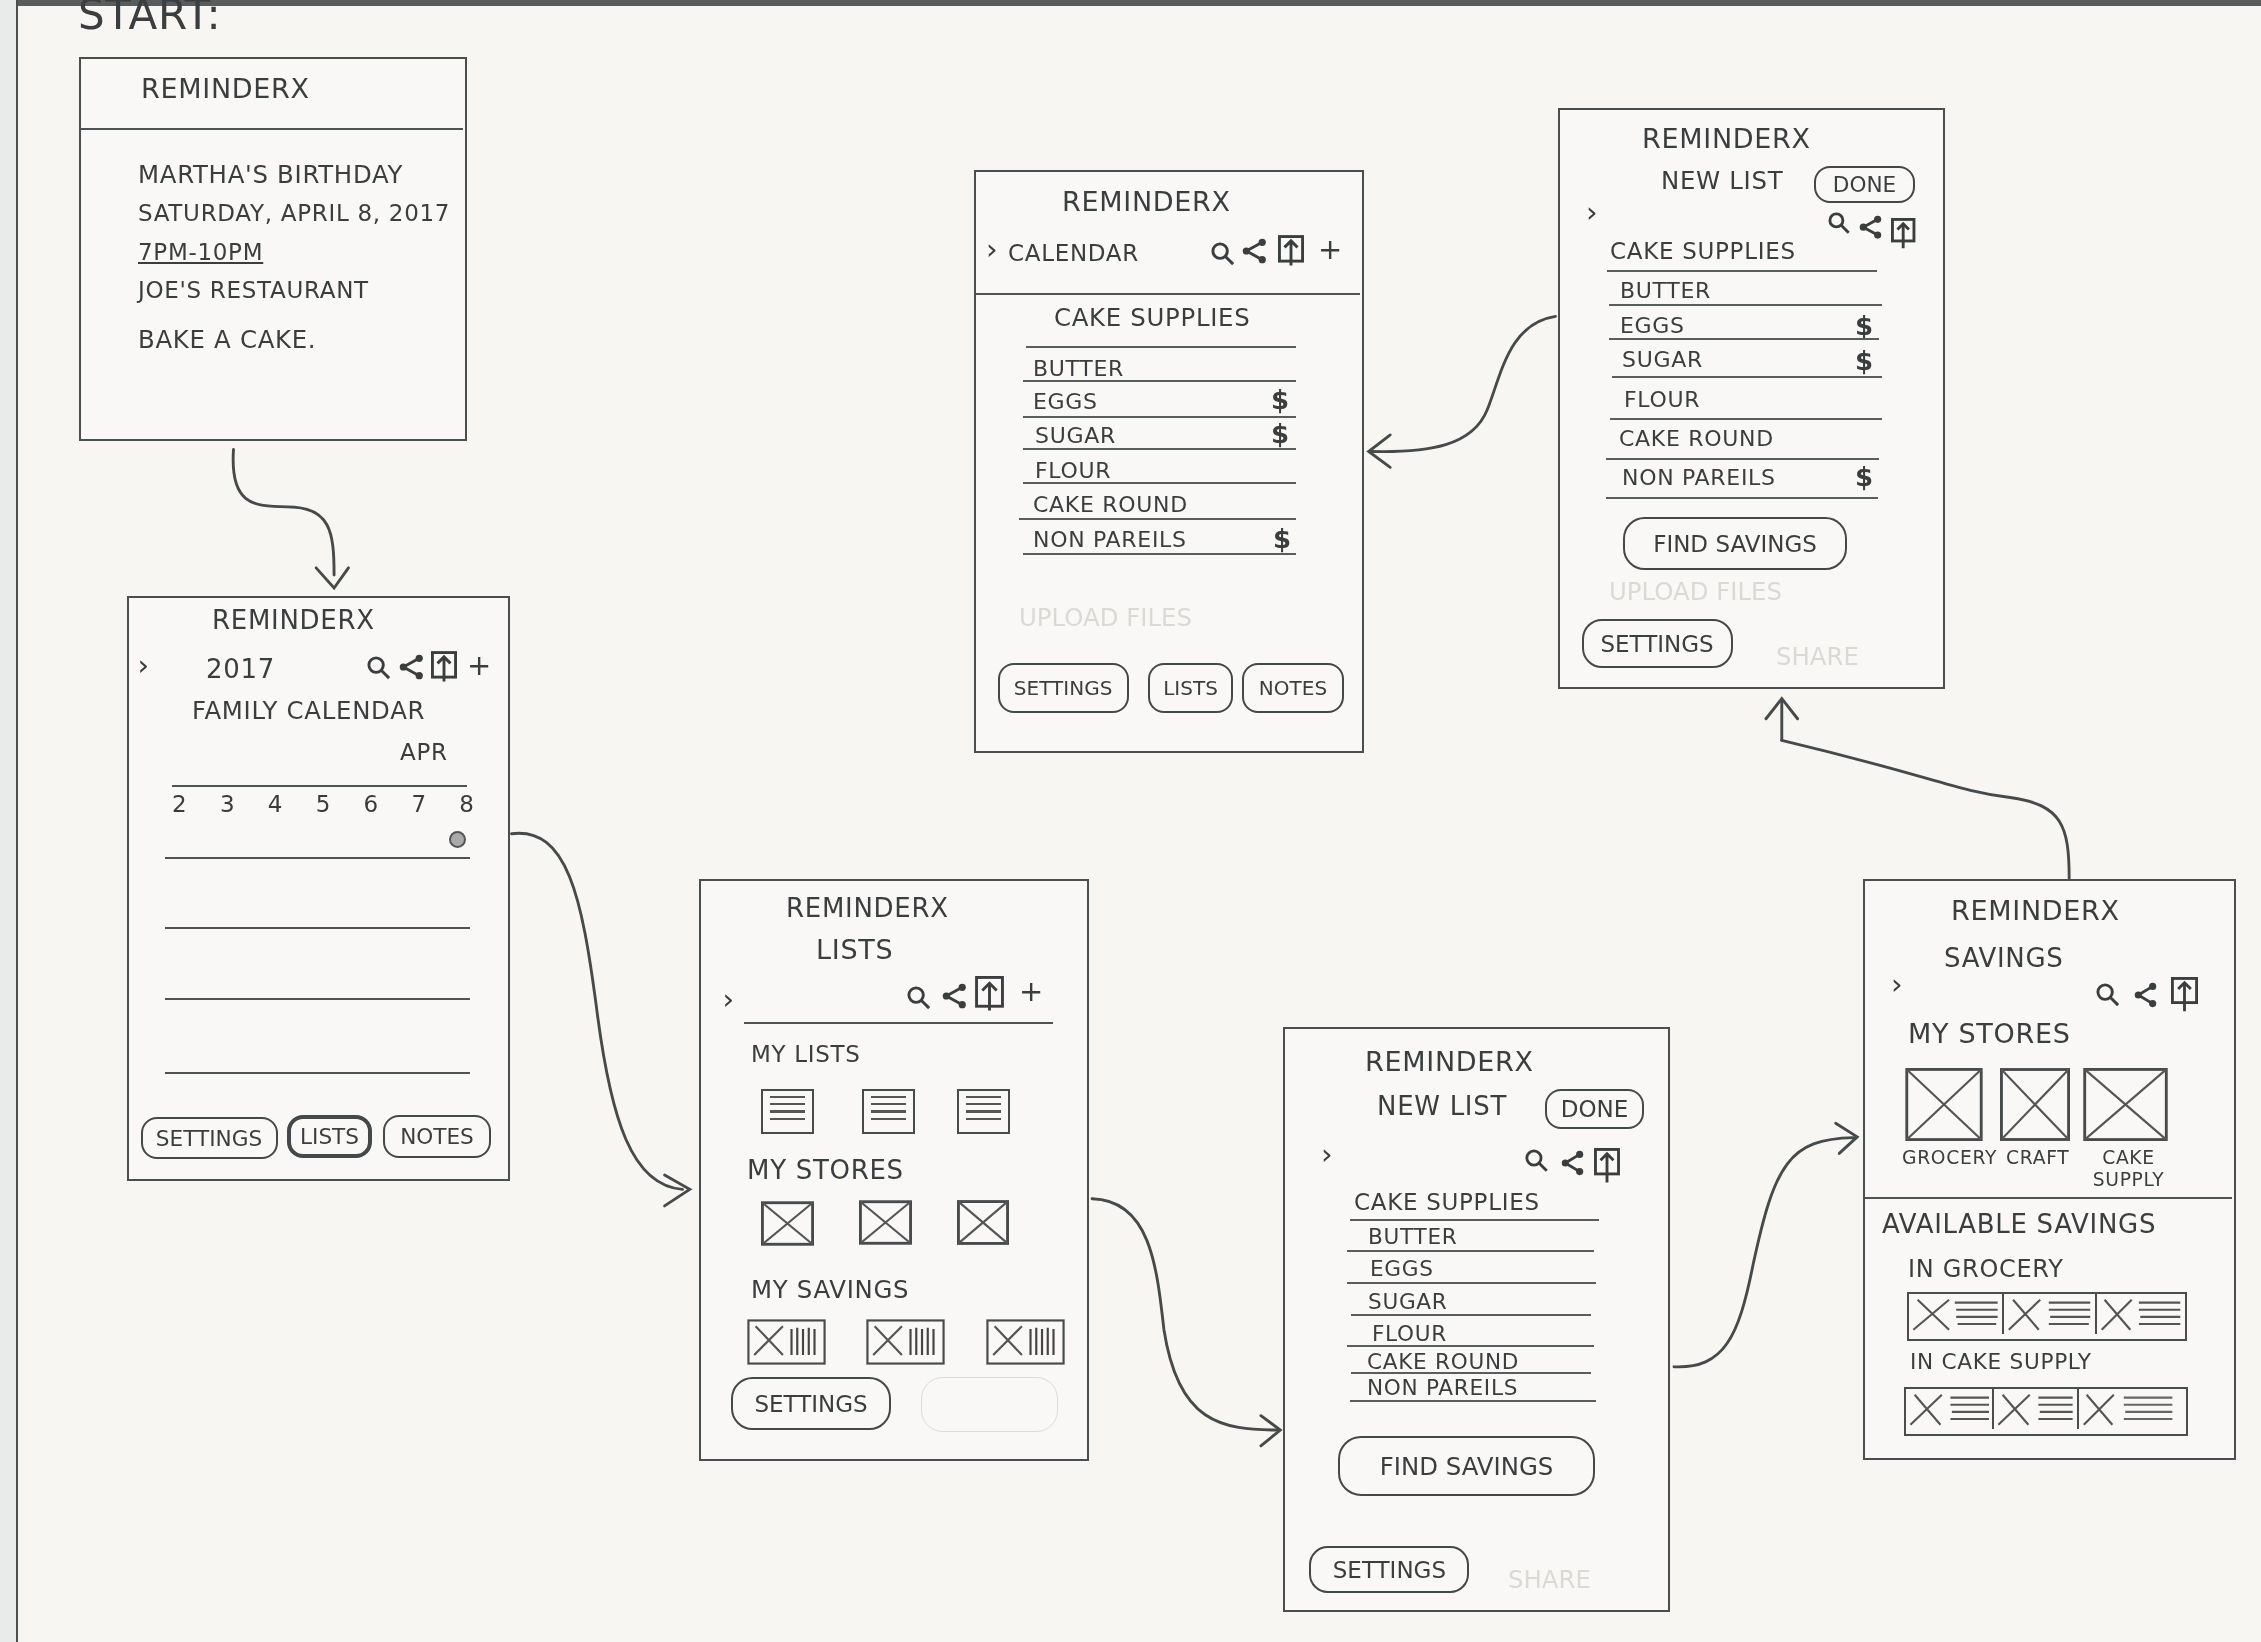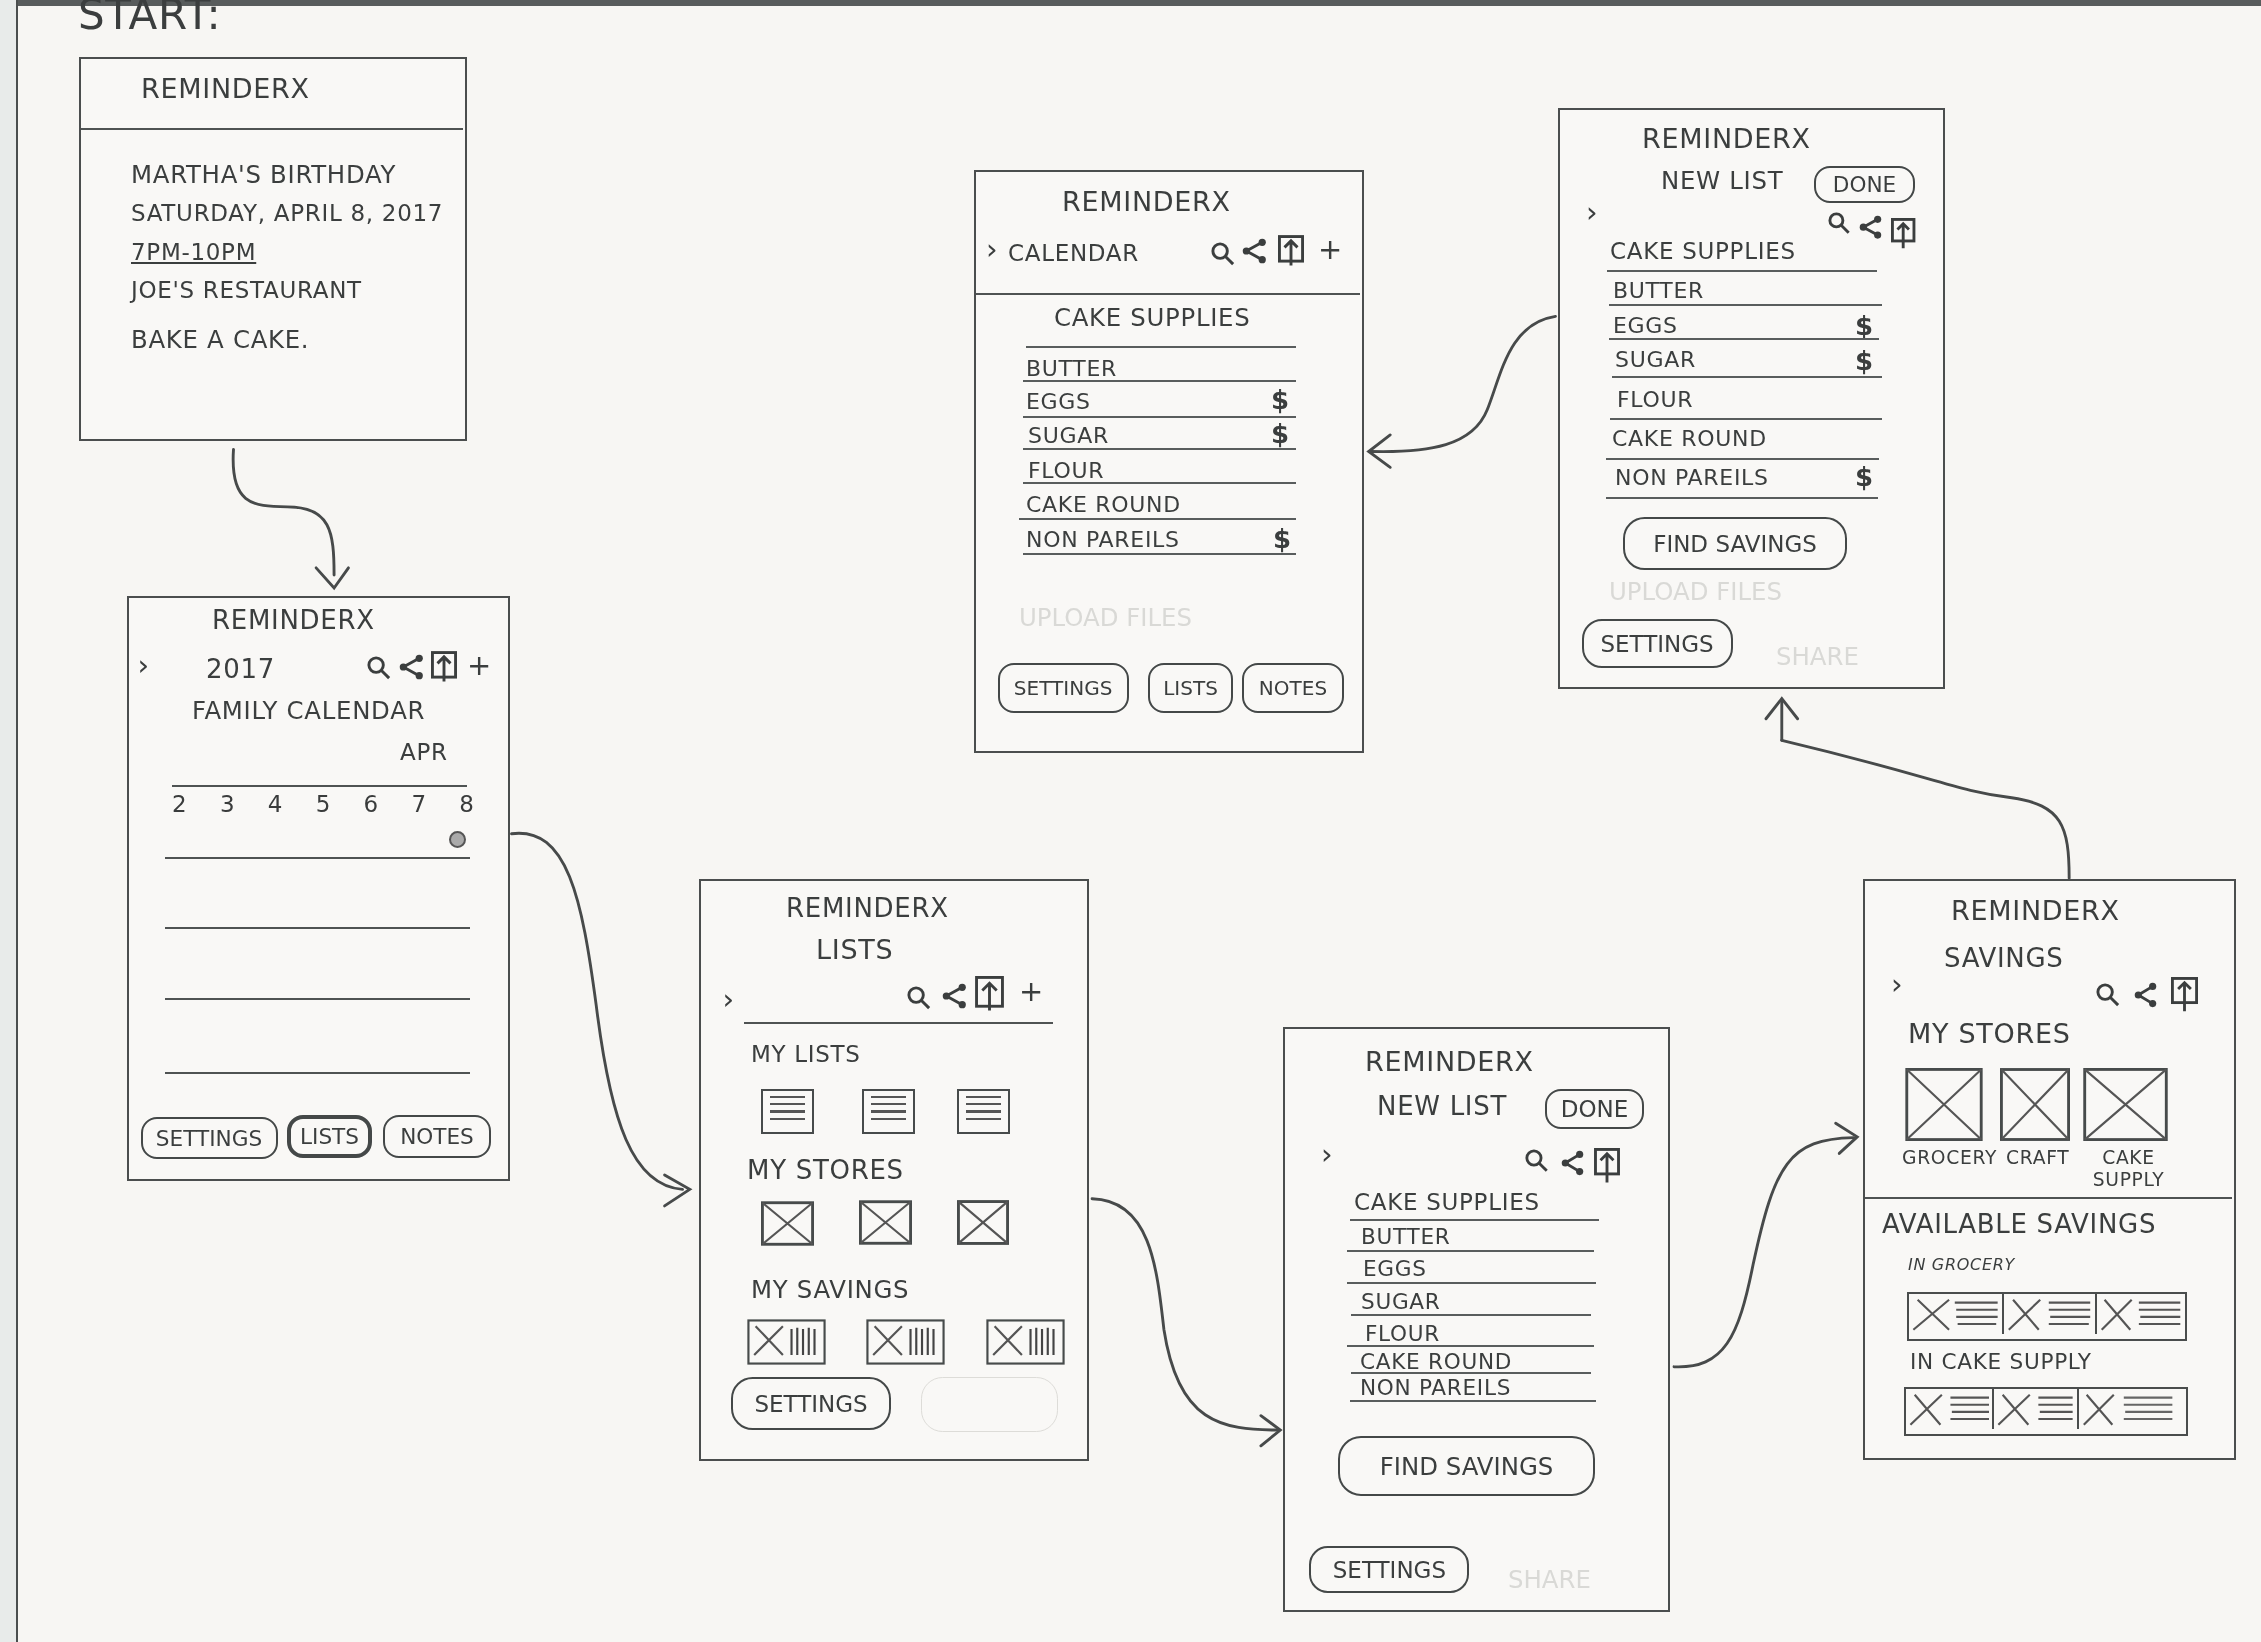--- a/index.html
+++ b/index.html
@@ -15,21 +15,21 @@
   .card { position:absolute; border:2.9px solid #4b4e4e; background:#f9f8f6; box-sizing:border-box; }
   .hand { text-transform:uppercase; color:#3b3e3e; letter-spacing:0.7px; white-space:nowrap; }
   .title { position:absolute; font-size:27px; }
   .subtitle { position:absolute; font-size:27px; }
   .hr { position:absolute; height:0; border-top:2.9px solid #4f5353; }
   .hr.thin { border-top:2.2px solid #595d5d; }
   .btn { position:absolute; border:2.9px solid #444848; border-radius:16px; box-sizing:border-box; display:flex; align-items:center; justify-content:center; font-size:21.6px; text-transform:uppercase; color:#3b3e3e; background:transparent; letter-spacing:0px; }
   .btn.bold { border-width:4.3px; }
   .icon { position:absolute; }
   .chev { position:absolute; font-size:29px; color:#3b3e3e; }
-  .row { position:absolute; font-size:22px; }
+  .row { position:absolute; font-size:22px;margin-left:7px; }
   .dollar { position:absolute; font-size:26px; font-weight:bold; color:#3b3e3e; }
   .thumb-list { position:absolute; width:53px; height:45px; border:2.9px solid #474b4b; box-sizing:border-box; }
   .thumb-list i { display:block; height:2.2px; background:#555; margin:5px 7.2px 0 7.2px; }
   .ghost { position:absolute; color:#d9d9d6; font-size:24.4px; text-transform:uppercase; }
   svg { overflow:visible; }
 </style>
 </head>
 <body>
 
 <div class="top-edge"></div>
@@ -329,21 +329,21 @@
     </svg>
   <svg class="icon" style="left:218px;top:187px" width="85" height="73" viewBox="0 0 118 102">
       <rect x="2" y="2" width="114" height="98" stroke="#474b4b" stroke-width="4" fill="none"></rect>
       <path d="M2,2 L116,100 M116,2 L2,100" stroke="#555" stroke-width="3"></path>
     </svg>
   <div class="hand" style="position:absolute;left:37px;top:266px;font-size:18.7px;">GROCERY</div>
   <div class="hand" style="position:absolute;left:141px;top:266px;font-size:18.7px;">CRAFT</div>
   <div class="hand" style="position:absolute;left:224px;top:266px;font-size:18.7px;width:79px;white-space:normal;text-align:center;line-height:21.6px;">CAKE SUPPLY</div>
   <div class="hr" style="left:0;top:316px;width:367px;"></div>
   <div class="hand" style="position:absolute;left:17px;top:328px;font-size:26px;">AVAILABLE SAVINGS</div>
-  <div class="hand" style="position:absolute;left:43px;top:374px;font-size:16px;font-style:italic;">IN GROCERY</div>
+  <div class="hand" style="position:absolute;left:43px;top:374px;font-size:24px;">IN GROCERY</div>
   <div style="position:absolute;left:42px;top:411px;width:276px;height:45px;border:2.2px solid #4a4d4d;display:flex;">
     <svg width="93" height="40" style="border-right:2.2px solid #4a4d4d" viewBox="0 0 130 56">
         <path d="M6,50 L56,8 M12,8 L56,50" stroke="#555" stroke-width="3"></path>
         <path d="M64,12 H124 M66,22 H124 M66,32 H124 M68,42 H122" stroke="#555" stroke-width="3"></path>
       </svg>
     <svg width="91" height="40" style="border-right:2.2px solid #4a4d4d" viewBox="0 0 126 56">
         <path d="M6,50 L50,8 M12,8 L48,50" stroke="#555" stroke-width="3"></path>
         <path d="M62,12 H120 M62,22 H120 M64,32 H120 M62,42 H118" stroke="#555" stroke-width="3"></path>
       </svg>
     <svg width="88" height="40" viewBox="0 0 122 56">

